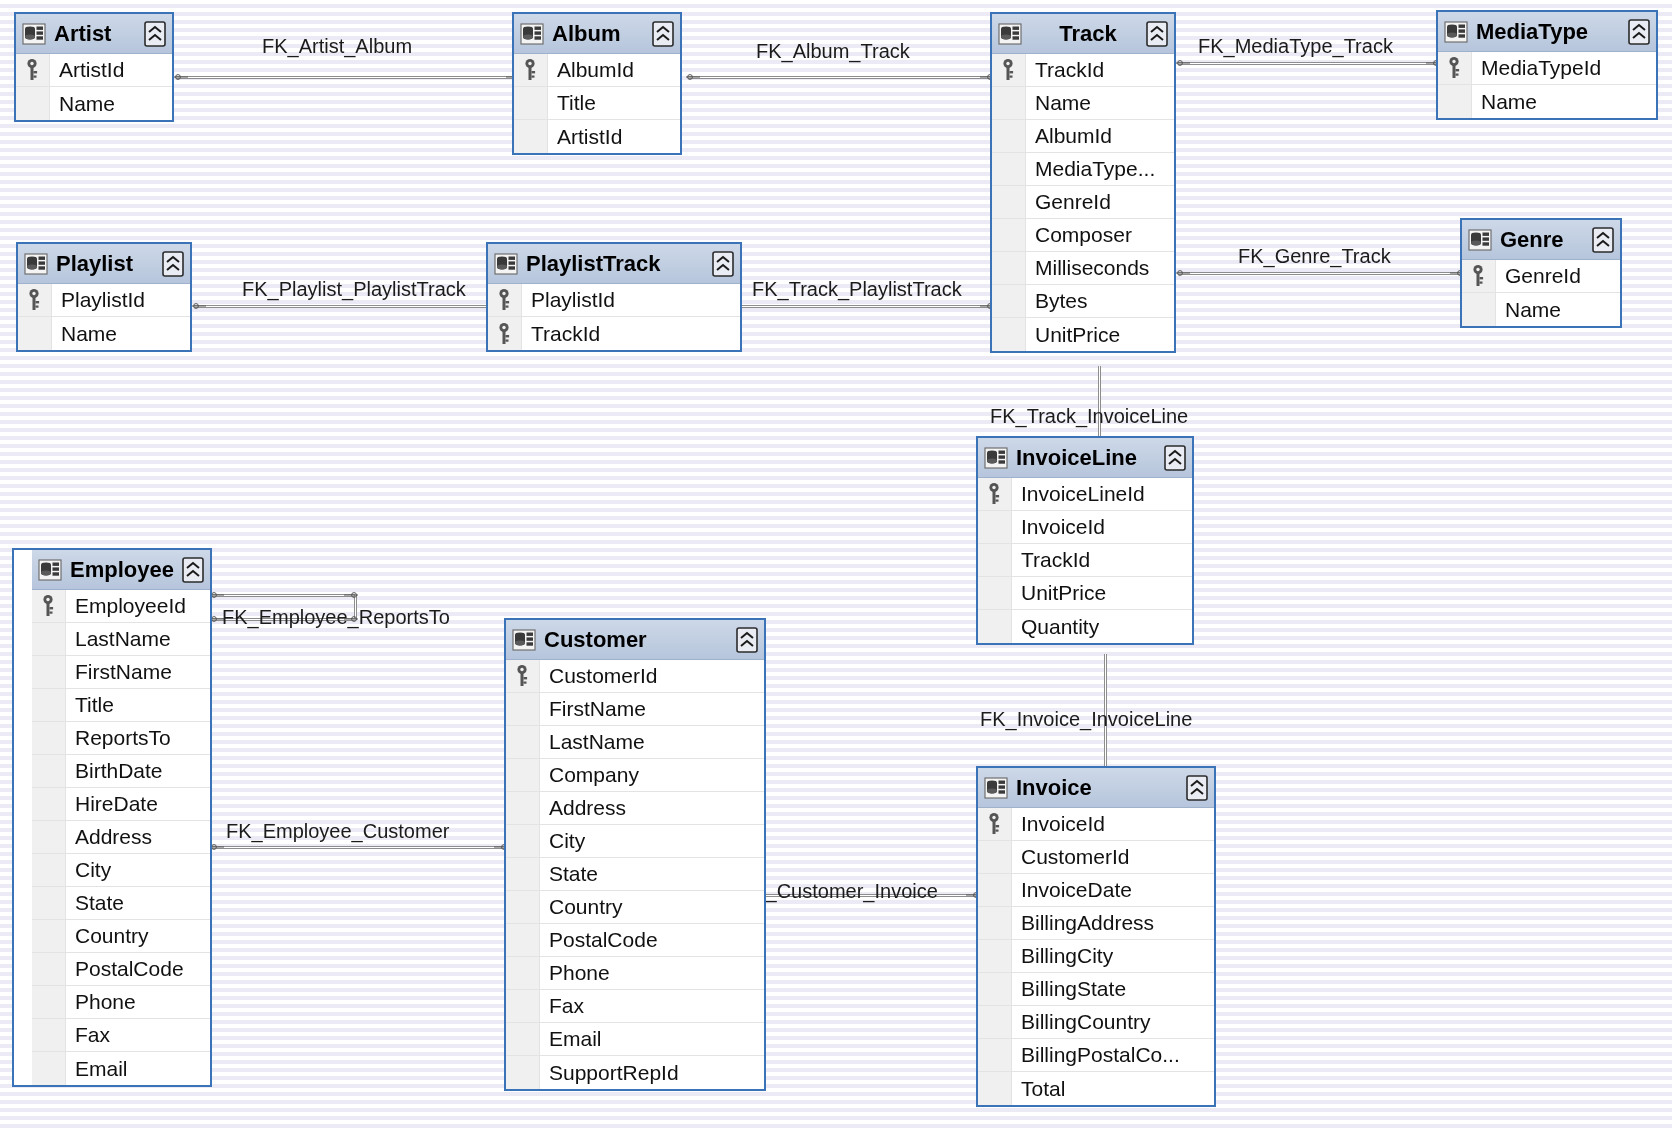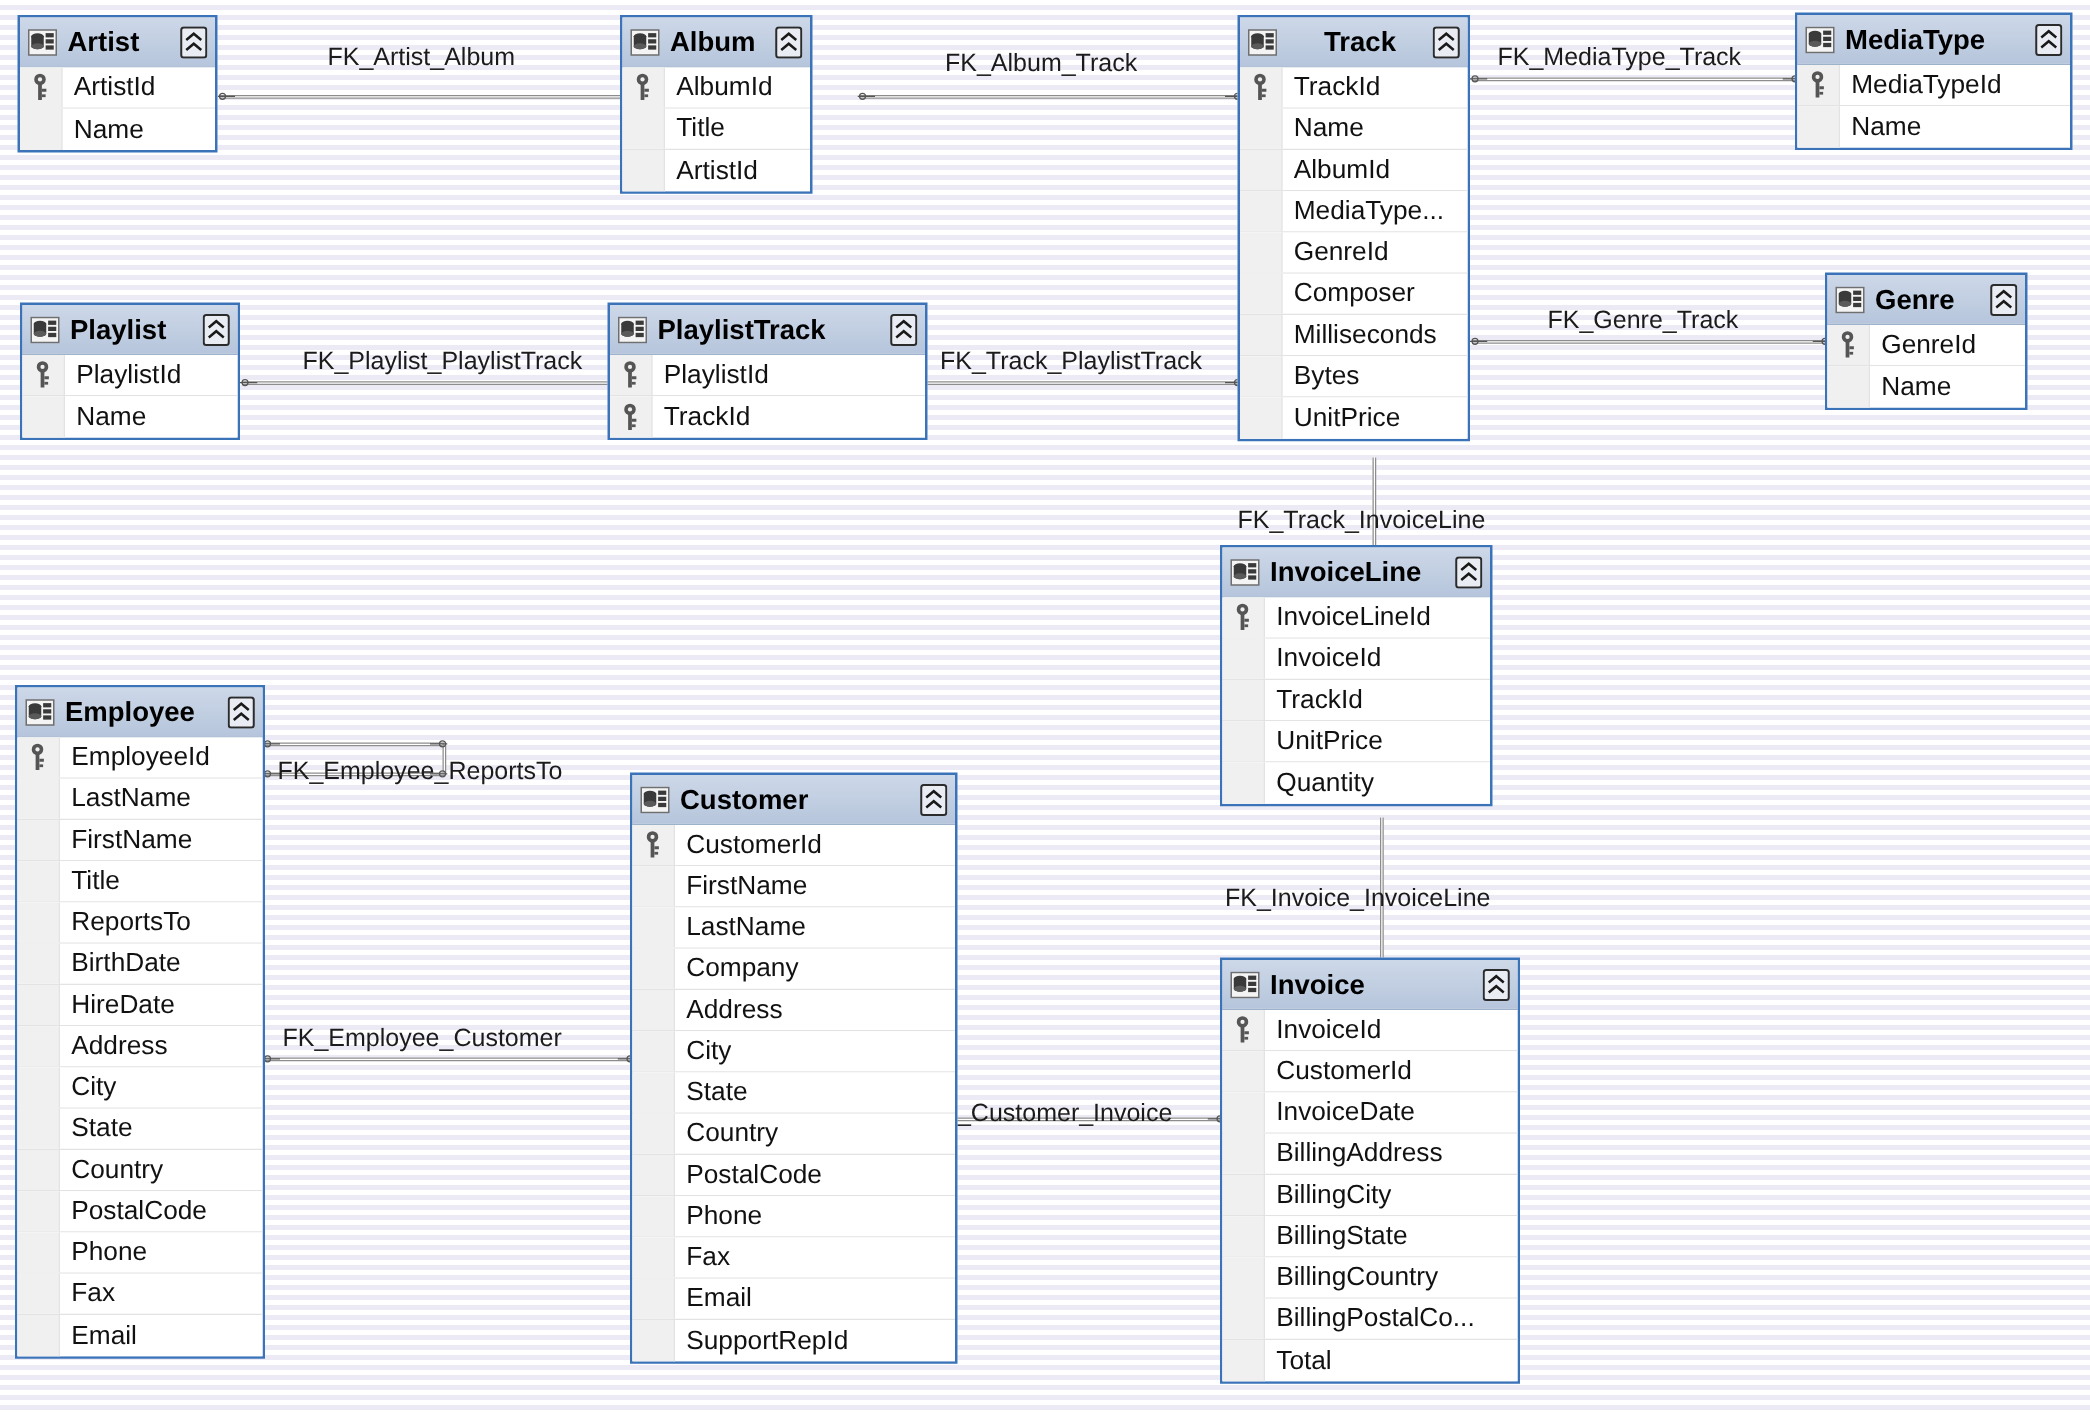--- a/index.html
+++ b/index.html
@@ -326,21 +326,21 @@
               </svg>
             </div>
             <div class="field-name">ArtistId</div>
           </div>
           <div class="field-row">
             <div class="field-gutter"></div>
             <div class="field-name">Name</div>
           </div>
         </div>
       </div>
-      <div class="table-box" style="left: 496px; top: 12px; width: 154px;">
+      <div class="table-box" style="left: 512px; top: 12px; width: 170px;">
         <div class="table-header">
           <span>
             <svg width="24" height="22" viewBox="0 0 24 22">
               <rect x="1" y="1" width="22" height="20" fill="#f4f4f4" stroke="#6f6f6f" stroke-width="1.2"></rect>
               <ellipse cx="8" cy="6" rx="5" ry="2.4" fill="#3a3a3a"></ellipse>
               <path d="M3 6 v8 a5 2.4 0 0 0 10 0 V6 Z" fill="#3a3a3a"></path>
               <ellipse cx="8" cy="14" rx="5" ry="2.4" fill="#5a5a5a"></ellipse>
               <rect x="14.5" y="3.5" width="6.5" height="3.4" fill="#3a3a3a"></rect>
               <rect x="14.5" y="8.4" width="6.5" height="3.4" fill="#3a3a3a"></rect>
               <rect x="14.5" y="13.3" width="6.5" height="3.4" fill="#3a3a3a"></rect>
@@ -665,21 +665,21 @@
           <div class="field-row">
             <div class="field-gutter"></div>
             <div class="field-name">UnitPrice</div>
           </div>
           <div class="field-row">
             <div class="field-gutter"></div>
             <div class="field-name">Quantity</div>
           </div>
         </div>
       </div>
-      <div class="table-box" style="left: 12px; top: 548px; width: 200px;">
+      <div class="table-box" style="left: 12px; top: 548px; width: 200px; padding-left: 18px;">
         <div class="table-header">
           <span>
             <svg width="24" height="22" viewBox="0 0 24 22">
               <rect x="1" y="1" width="22" height="20" fill="#f4f4f4" stroke="#6f6f6f" stroke-width="1.2"></rect>
               <ellipse cx="8" cy="6" rx="5" ry="2.4" fill="#3a3a3a"></ellipse>
               <path d="M3 6 v8 a5 2.4 0 0 0 10 0 V6 Z" fill="#3a3a3a"></path>
               <ellipse cx="8" cy="14" rx="5" ry="2.4" fill="#5a5a5a"></ellipse>
               <rect x="14.5" y="3.5" width="6.5" height="3.4" fill="#3a3a3a"></rect>
               <rect x="14.5" y="8.4" width="6.5" height="3.4" fill="#3a3a3a"></rect>
               <rect x="14.5" y="13.3" width="6.5" height="3.4" fill="#3a3a3a"></rect>

